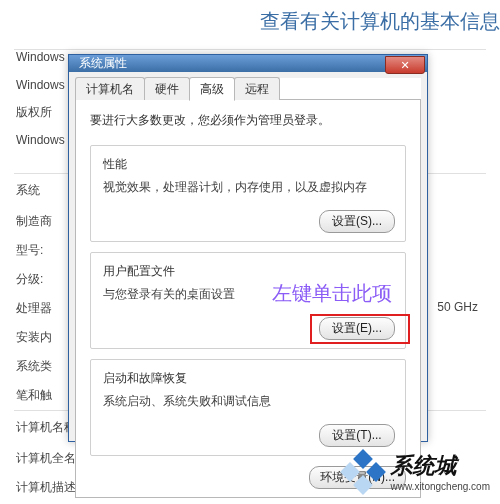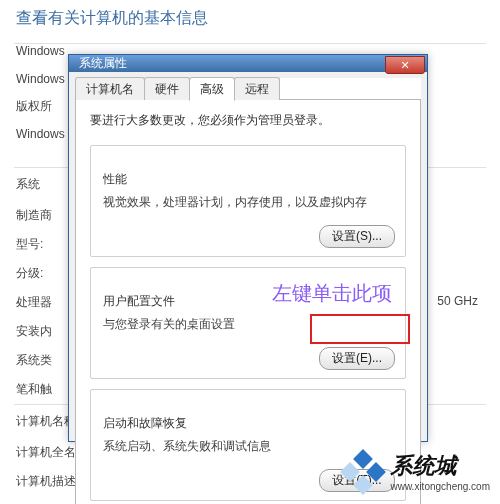--- a/index.html
+++ b/index.html
@@ -7,22 +7,23 @@
     width: 500px; height: 504px;
     font-family: "Microsoft YaHei", SimSun, Arial, sans-serif;
     font-size: 12px;
     background: #fff;
     position: relative;
     overflow: hidden;
     color: #333;
   }
   .page-title {
     color: #3b6ea5;
-    font-size: 16px;
+    font-size: 20px;
     padding: 8px 0 14px 16px;
+    text-align: right;
   }
   .bg-line { border-top: 1px solid #e0e0e0; margin: 0 14px; }
   .bg-content {
     padding: 0 16px;
     color: #444;
     font-size: 12px;
   }
   .bg-row { display: flex; padding: 6px 0; }
   .bg-label { width: 100px; color: #444; }
   .bg-value { flex: 1; color: #444; }
@@ -104,21 +105,21 @@
     position: relative;
   }
   .admin-hint { margin-bottom: 16px; }
   .groupbox {
     border: 1px solid #d0d0d0;
     border-radius: 2px;
     padding: 10px 10px 8px 12px;
     margin-bottom: 10px;
     position: relative;
   }
-  .group-title { margin-bottom: 6px; margin-top: 15px; }
+  .group-title { margin-bottom: 6px; }
   .group-desc { margin-bottom: 14px; color: #404040; }
   .btn {
     display: inline-block;
     min-width: 76px;
     padding: 2px 10px;
     background: linear-gradient(to bottom, #fdfdfd, #e4e4e4);
     border: 1px solid #9a9a9a;
     border-radius: 10px;
     text-align: center;
     cursor: pointer;

